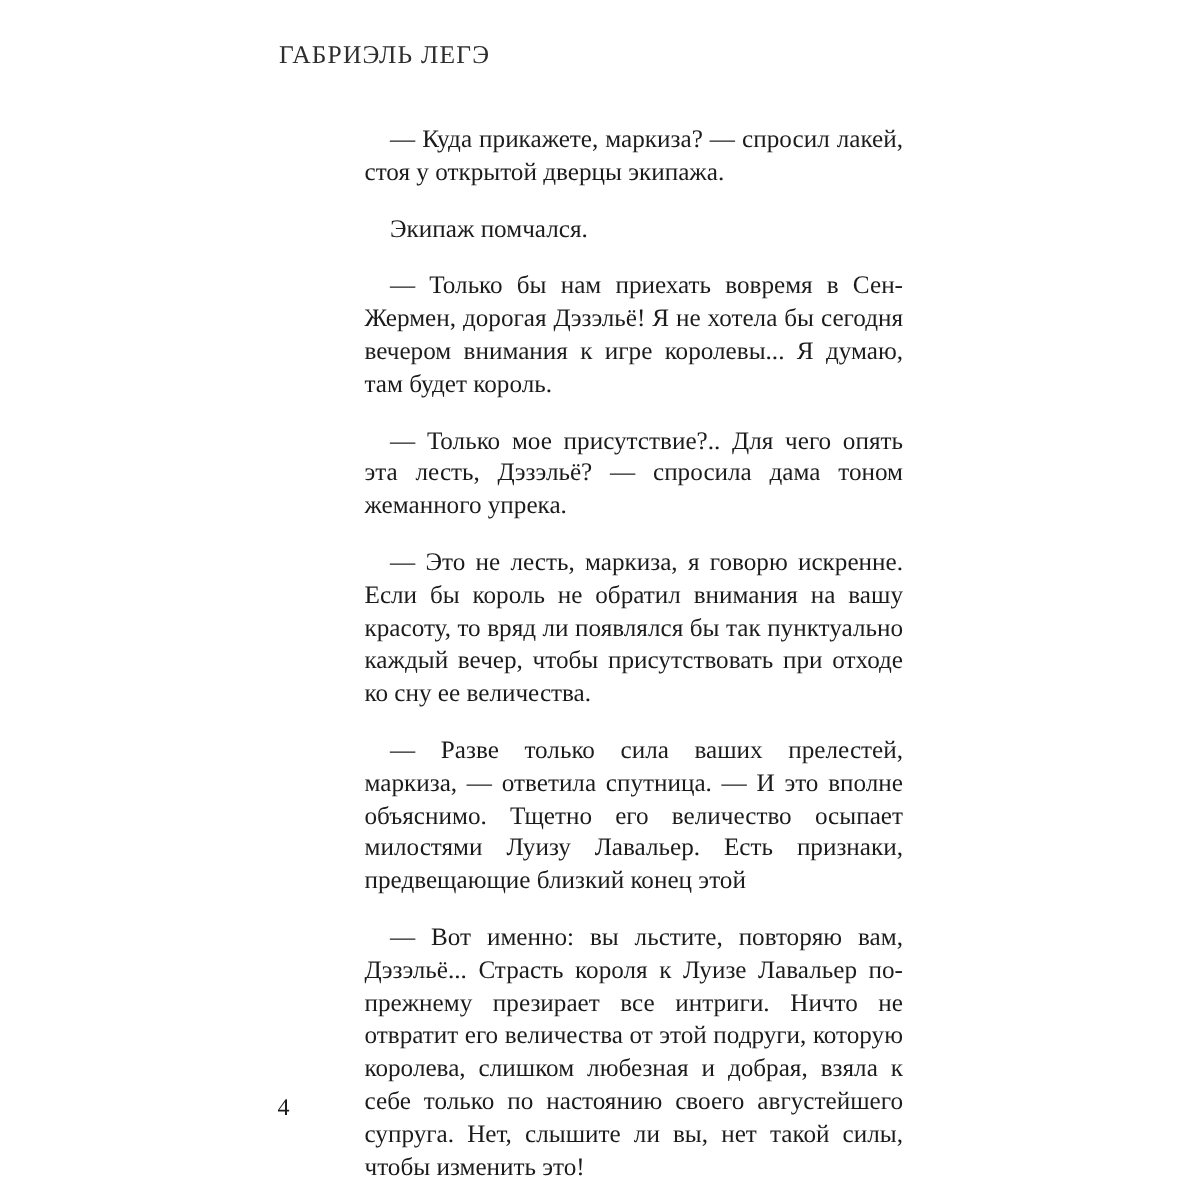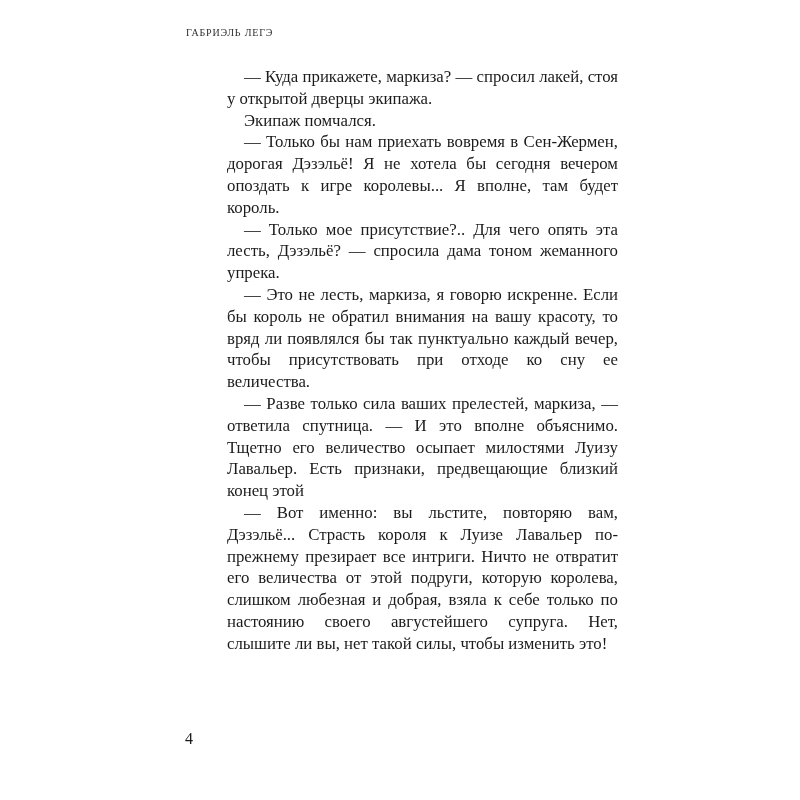--- a/index.html
+++ b/index.html
@@ -13,36 +13,36 @@
     height: 800px;
     background: #ffffff;
     overflow: hidden;
     font-family: "Liberation Serif", "DejaVu Serif", serif;
     color: #1b1b1b;
   }
   .running-header {
     position: absolute;
     left: 186px;
     top: 27px;
-    font-size: 10px;
+    font-size: 17px;
     letter-spacing: 0.8px;
     color: #2e2e2e;
     white-space: nowrap;
   }
   .text-block {
     position: absolute;
     left: 227px;
     top: 66px;
     width: 391px;
     font-size: 16.8px;
     line-height: 21.8px;
     text-align: justify;
   }
   .text-block p {
-    margin: 0;
+    margin: 16px;
     padding: 0;
     text-indent: 17px;
   }
   .page-number {
     position: absolute;
     left: 185px;
     top: 730px;
     font-size: 16px;
     color: #1b1b1b;
   }
@@ -50,21 +50,21 @@
 </head>
 <body>
 
 <div class="canvas">
 
   <div class="running-header">ГАБРИЭЛЬ ЛЕГЭ</div>
 
   <div class="text-block">
     <p>— Куда прикажете, маркиза? — спросил лакей, стоя у открытой дверцы экипажа.</p>
     <p>Экипаж помчался.</p>
-    <p>— Только бы нам приехать вовремя в Сен-Жермен, дорогая Дэзэльё! Я не хотела бы сегодня вечером опоздать к игре королевы... Я вполне, там будет король.</p>
+    <p>— Только бы нам приехать вовремя в Сен-Жермен, дорогая Дэзэльё! Я не хотела бы сегодня вечером внимания к игре королевы... Я думаю, там будет король.</p>
     <p>— Только мое присутствие?.. Для чего опять эта лесть, Дэзэльё? — спросила дама тоном жеманного упрека.</p>
     <p>— Это не лесть, маркиза, я говорю искренне. Если бы король не обратил внимания на вашу красоту, то вряд ли появлялся бы так пунктуально каждый вечер, чтобы присутствовать при отходе ко сну ее величества.</p>
     <p>— Разве только сила ваших прелестей, маркиза, — ответила спутница. — И это вполне объяснимо. Тщетно его величество осыпает милостями Луизу Лавальер. Есть признаки, предвещающие близкий конец этой</p>
     <p>— Вот именно: вы льстите, повторяю вам, Дэзэльё... Страсть короля к Луизе Лавальер по-прежнему презирает все интриги. Ничто не отвратит его величества от этой подруги, которую королева, слишком любезная и добрая, взяла к себе только по настоянию своего августейшего супруга. Нет, слышите ли вы, нет такой силы, чтобы изменить это!</p>
   </div>
 
   <div class="page-number">4</div>
 
 </div>
 

